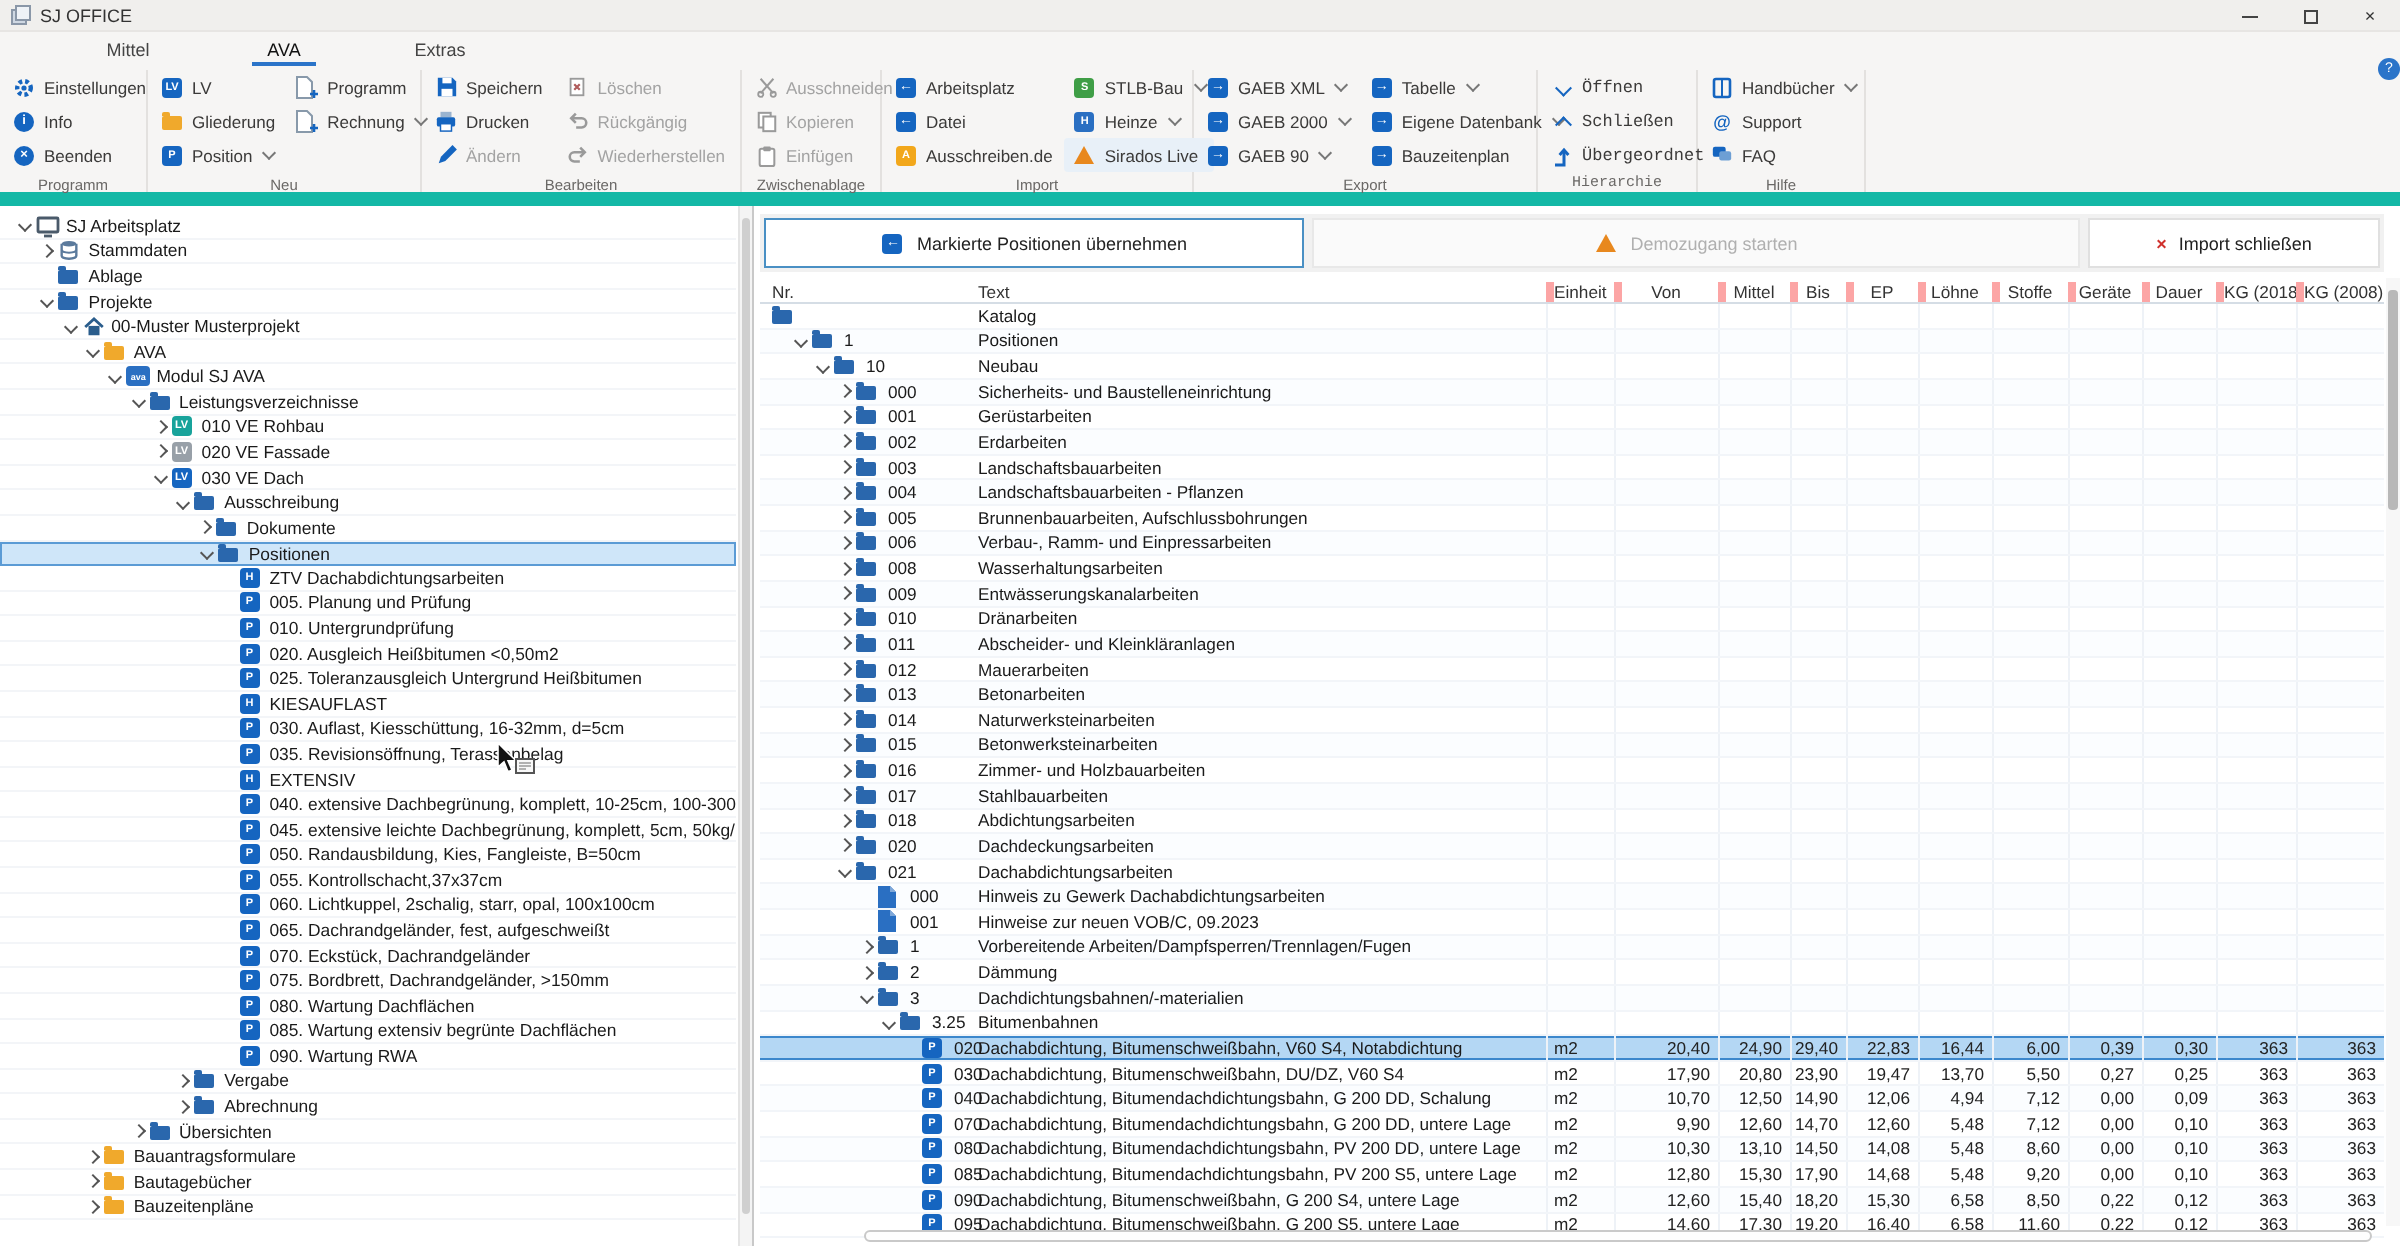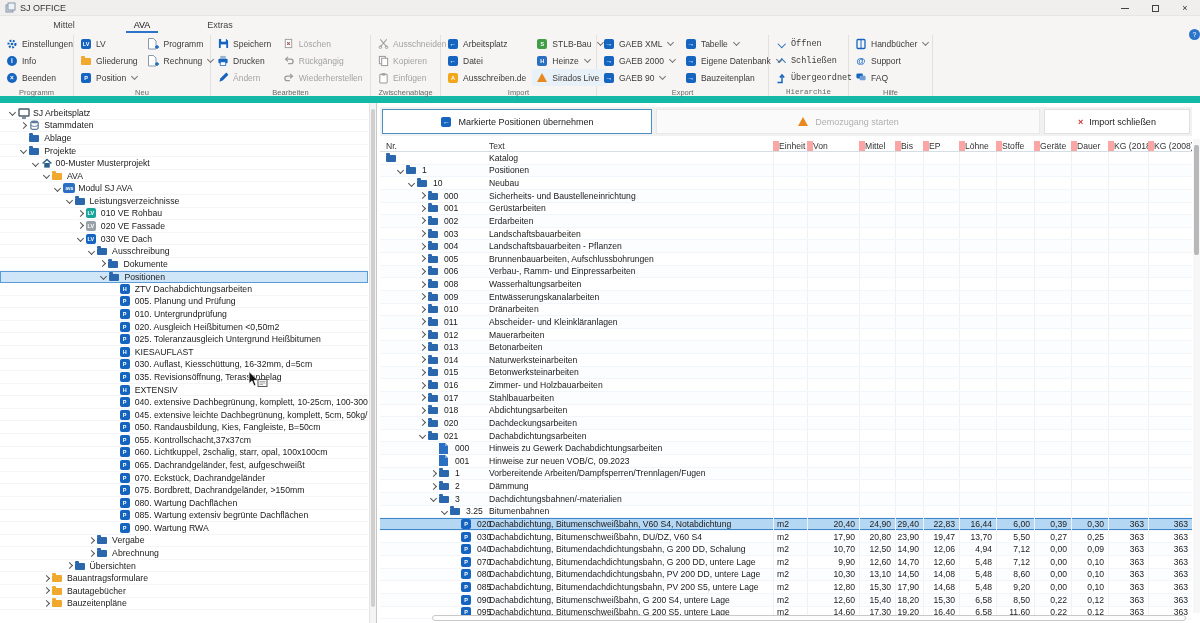--- a/index.html
+++ b/index.html
@@ -67,21 +67,21 @@
   .rightpanel{flex:1;position:relative;background:#fff;padding:4px 8px 0 3px;overflow:hidden}
   .btnbar{height:29px;background:#f1f1f1;display:flex;align-items:stretch;gap:4px;padding:2px;margin-bottom:3px}
   .pbtn{display:flex;align-items:center;justify-content:center;gap:6px;font-size:9px;background:#fff;border:1px solid #e0e0e0;color:#222}
   .pbtn.primary{flex:0 0 270px;border-color:#4a90c4}
   .pbtn.disabled{flex:1;color:#b0b0b0;background:#fafafa;border-color:#e8e8e8}
   .pbtn.normal{flex:0 0 146px}
 
   
   .tgrid{display:grid;grid-template-columns:1fr 34px 52px 36px 28px 36px 37px 38px 37px 37px 40px 44px;align-items:center}
   .thead{height:13px;border-bottom:1px solid #d5dde5;font-size:8.6px;color:#333}
-  .th{text-align:left;padding-right:4px;border-left:6px solid #fca5a5;overflow:hidden;white-space:nowrap}
+  .th{text-align:center;padding-right:4px;border-left:4px solid #fca5a5;overflow:hidden;white-space:nowrap}
   .tc0h{position:relative;text-align:left;border-left:none;padding-left:6px;height:13px;display:flex;align-items:center}
   .texth{position:absolute;left:109px}
   .trow{height:12.63px;border-bottom:1px solid #f2f5f9;font-size:8.6px;white-space:nowrap}
   .trow:nth-child(even){background:#fbfdff}
   .trow.rsel{background:#b4d7f4;box-shadow:inset 0 1px 0 #3c87cc,inset 0 -1px 0 #3c87cc}
   .tc{border-left:1px solid #eef2f7;text-align:right;padding-right:4px;height:100%;display:flex;align-items:center;justify-content:flex-end;overflow:hidden}
   .tc.unit{justify-content:flex-start;padding-left:3px}
   .tc0{position:relative;display:flex;align-items:center;height:100%;overflow:hidden;border-left:none}
   .tc0 .nr{margin-left:3px;color:#1a1a1a}
   .ttext{position:absolute;left:109px;color:#1a1a1a;overflow:hidden;white-space:nowrap;max-width:282px}

